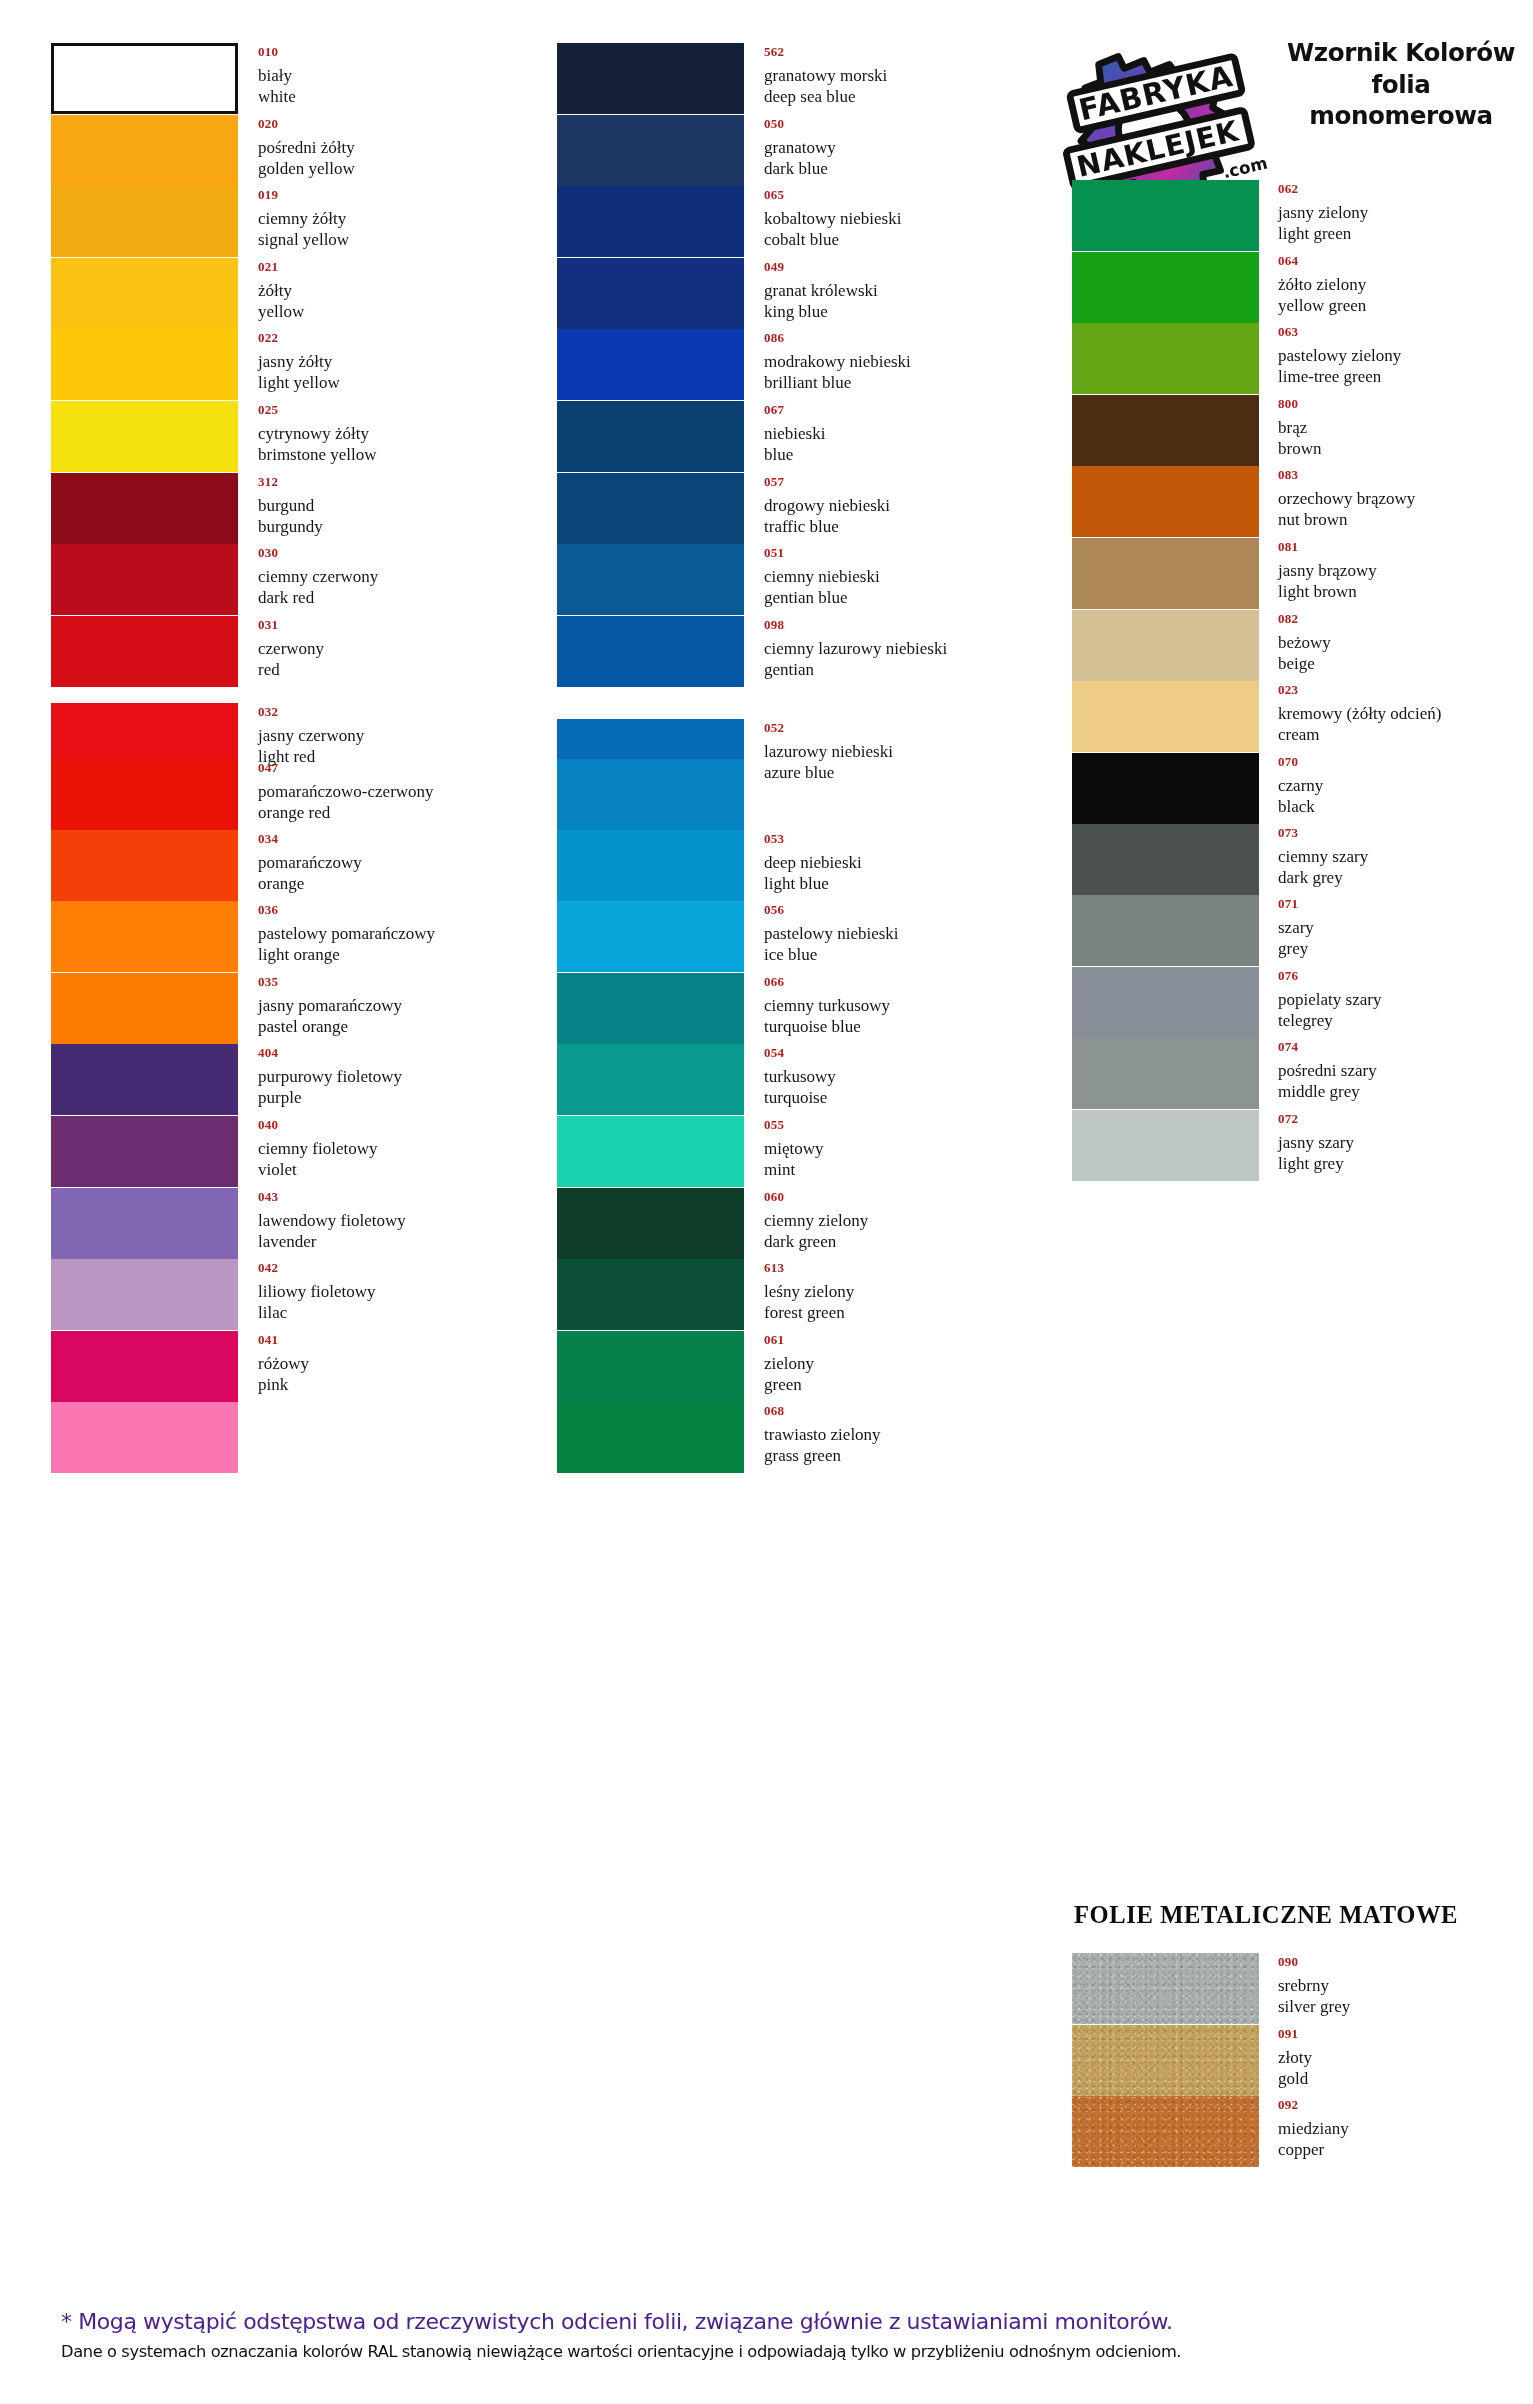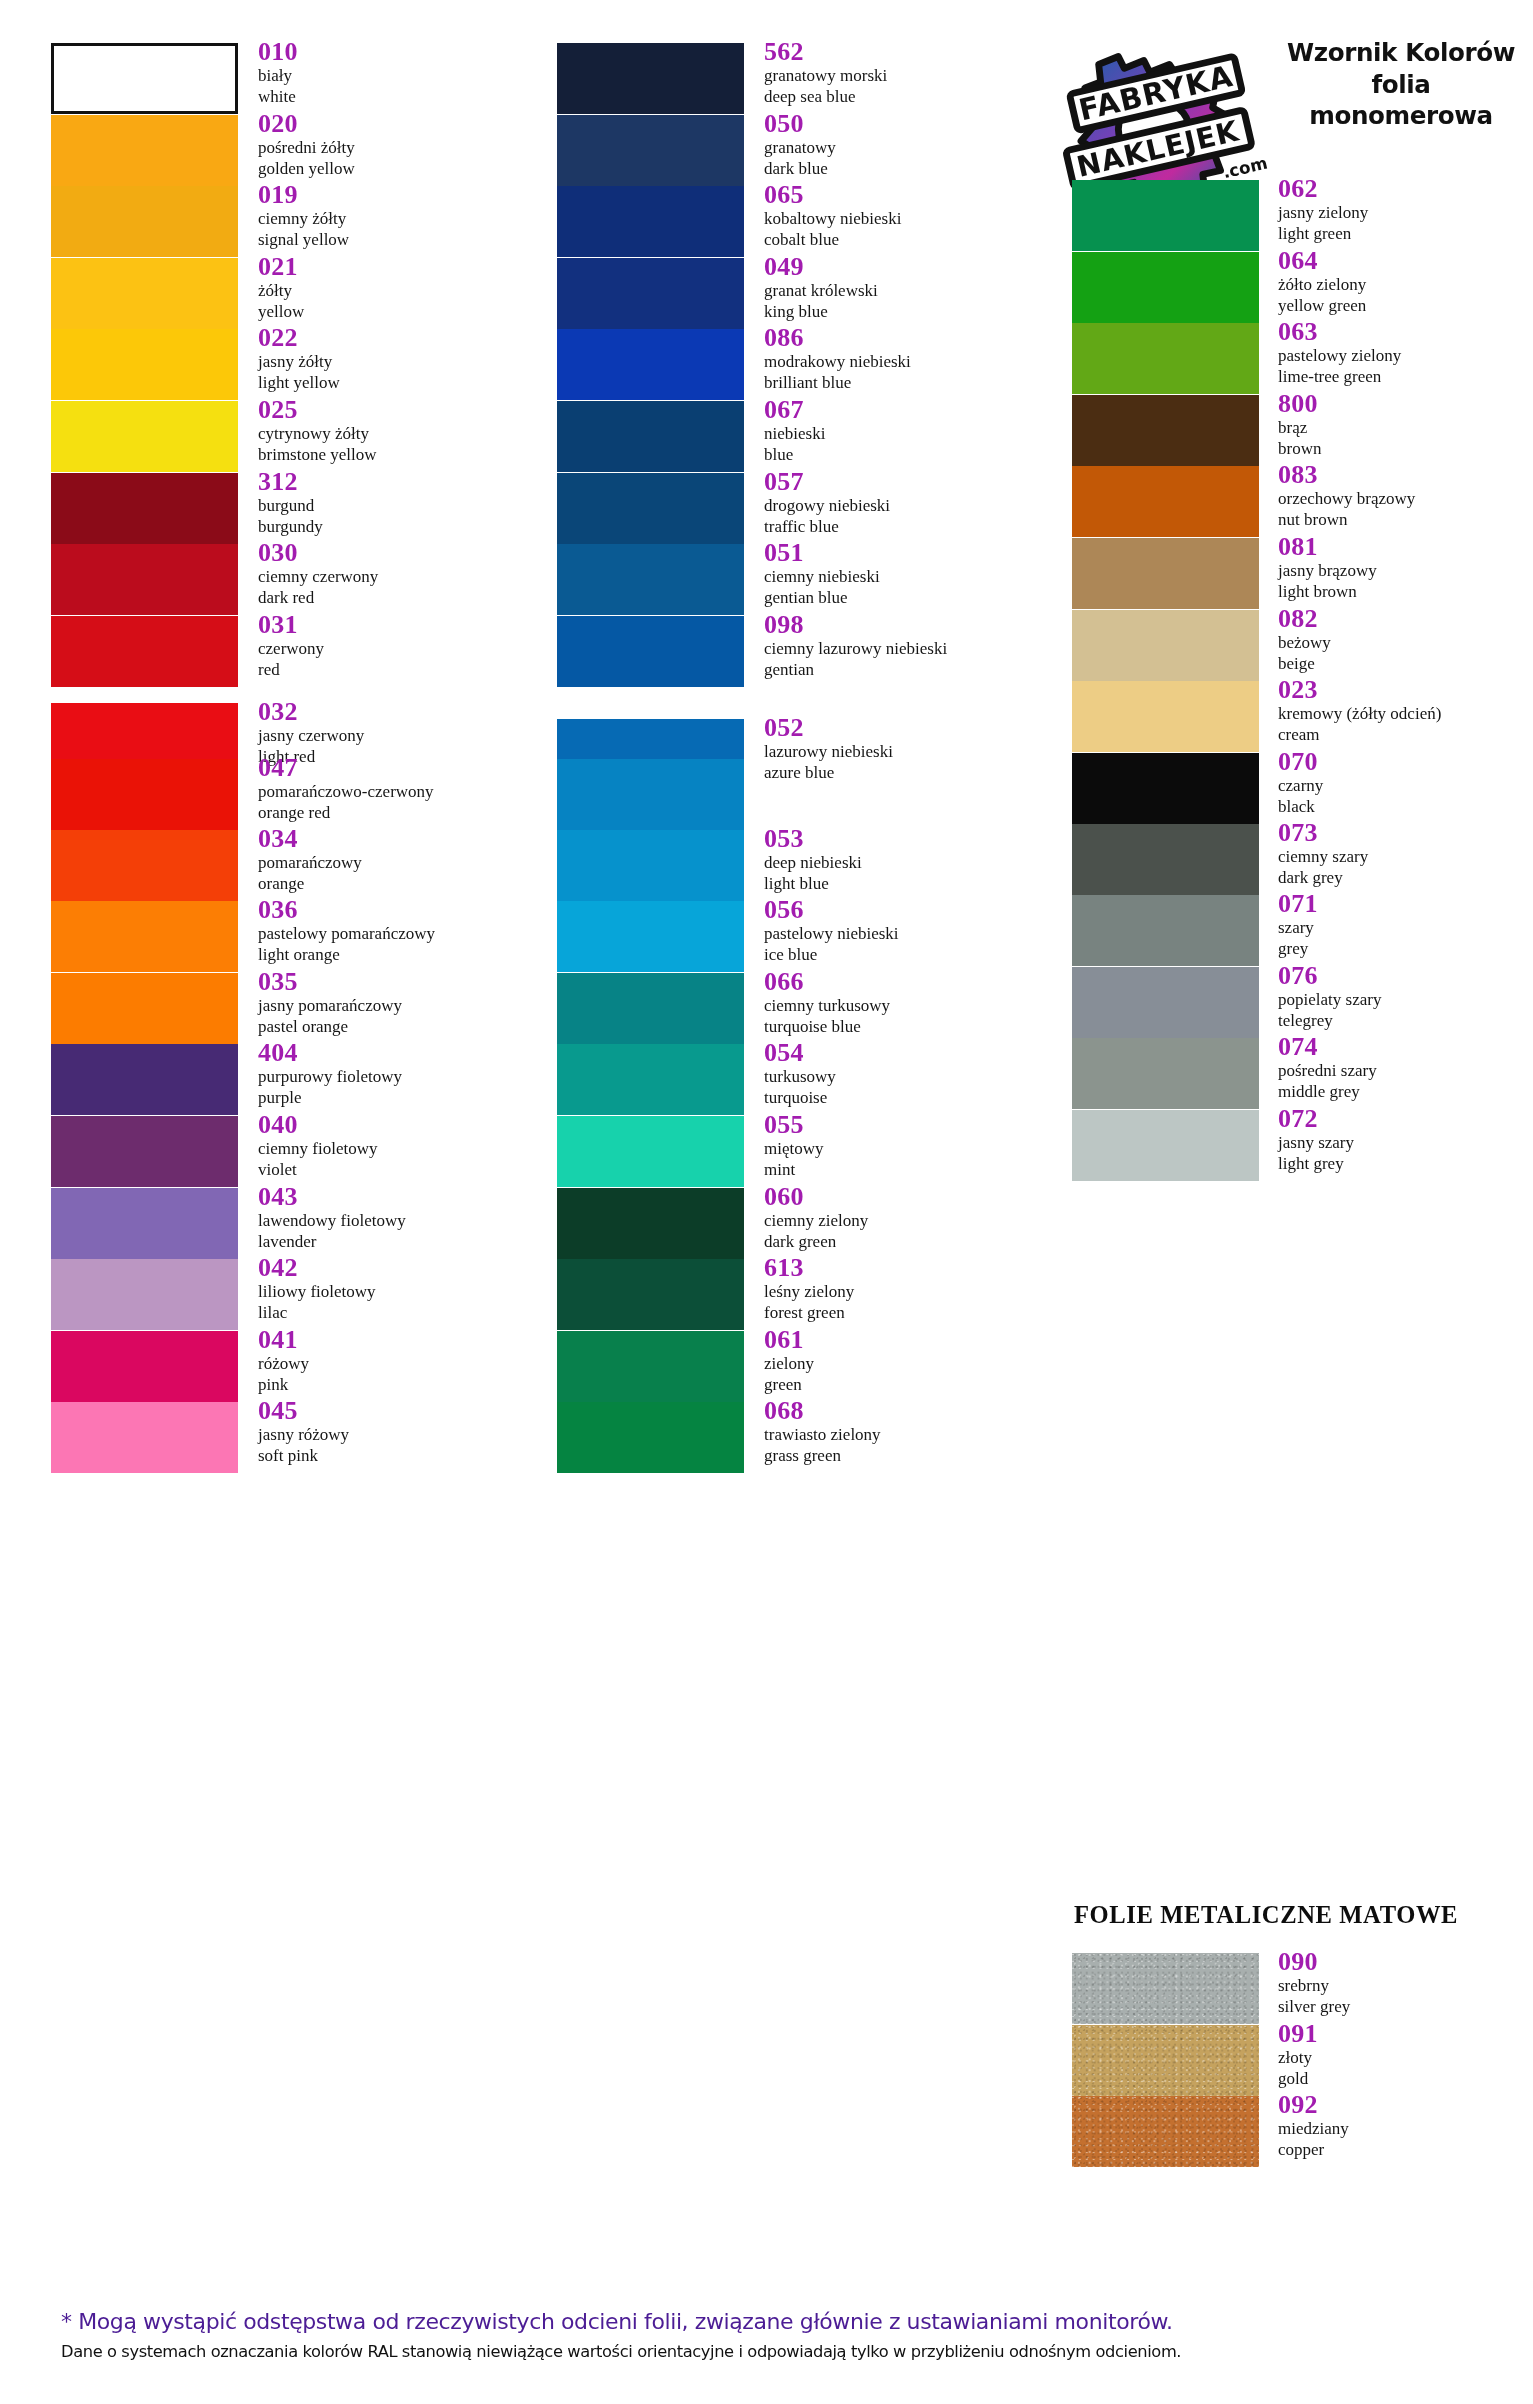--- a/index.html
+++ b/index.html
@@ -94,23 +94,23 @@
     top: -3.9px;
     left: 258px;
     width: 286px;
   }
   #col-2 .labels { left: 212px; width: 281px; }
   #col-3 .labels { left: 234px; width: 255px; }
 
   .code {
     font-family: "Liberation Serif", "DejaVu Serif", serif;
     font-weight: bold;
-    font-size: 26px;
+    font-size: 13px;
     line-height: 25.6px;
-    color: #a21caf;
+    color: #b91c1c;
     letter-spacing: 0.2px;
   }
   .name-pl, .name-en {
     font-family: "Liberation Serif", "DejaVu Serif", serif;
     font-size: 17px;
     line-height: 21.7px;
     color: #161616;
     white-space: nowrap;
   }
 
@@ -368,25 +368,20 @@
       <div class="swatch-row" style="top: 1331px;">
         <div class="chip" style="background: rgb(218, 7, 96);"></div>
         <div class="labels">
           <div class="code">041</div>
           <div class="name-pl">różowy</div>
           <div class="name-en">pink</div>
         </div>
       </div>
       <div class="swatch-row" style="top: 1402px;">
         <div class="chip" style="background: rgb(252, 118, 180);"></div>
-        <div class="labels">
-          <div class="code">045</div>
-          <div class="name-pl">jasny różowy</div>
-          <div class="name-en">soft pink</div>
-        </div>
       </div>
     </div>
   <div class="column" id="col-2">
       <div class="swatch-row" style="top: 43px;">
         <div class="chip" style="background: rgb(20, 31, 56);"></div>
         <div class="labels">
           <div class="code">562</div>
           <div class="name-pl">granatowy morski</div>
           <div class="name-en">deep sea blue</div>
         </div>

